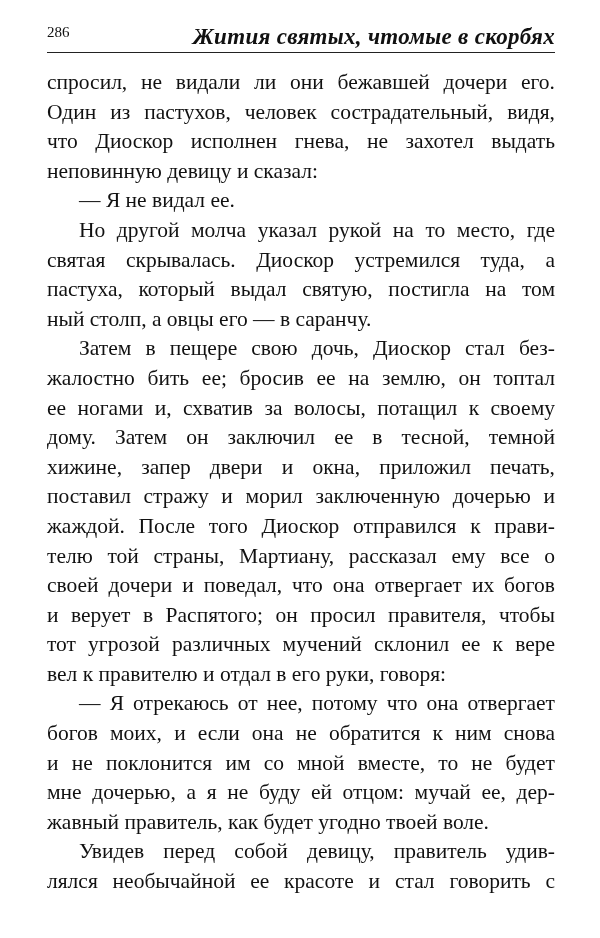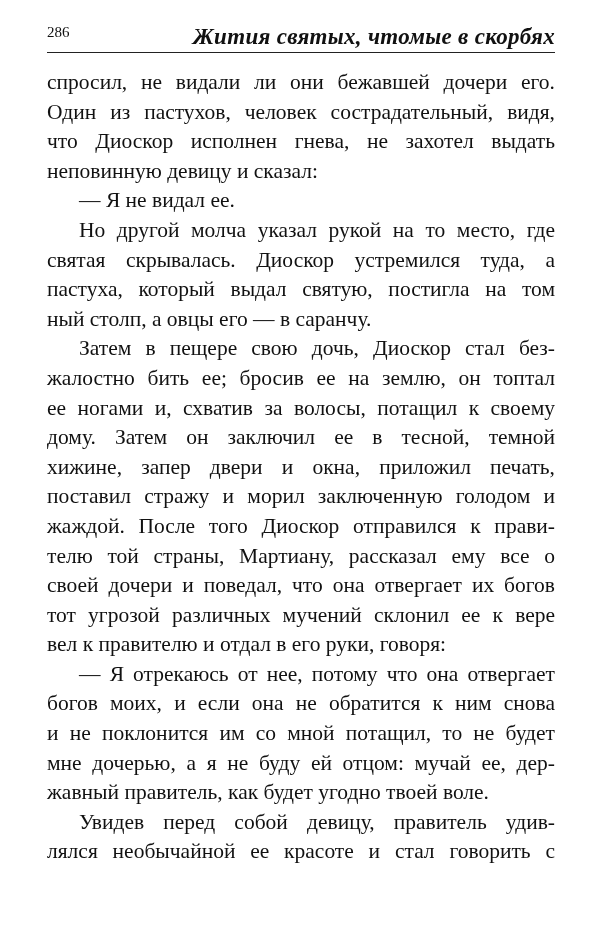--- a/index.html
+++ b/index.html
@@ -28,26 +28,27 @@
     <span class="line indent last">— Я не видал ее.</span>
     <span class="line indent">Но другой молча указал рукой на то место, где</span>
     <span class="line">святая скрывалась. Диоскор устремился туда, а</span>
     <span class="line">пастуха, который выдал святую, постигла на том</span>
     <span class="line last">ный столп, а овцы его — в саранчу.</span>
     <span class="line indent">Затем в пещере свою дочь, Диоскор стал без-</span>
     <span class="line">жалостно бить ее; бросив ее на землю, он топтал</span>
     <span class="line">ее ногами и, схватив за волосы, потащил к своему</span>
     <span class="line">дому. Затем он заключил ее в тесной, темной</span>
     <span class="line">хижине, запер двери и окна, приложил печать,</span>
-    <span class="line">поставил стражу и морил заключенную голодом и</span>
+    <span class="line">поставил стражу и морил заключенную дочерью и</span>
     <span class="line">жаждой. После того Диоскор отправился к прави-</span>
     <span class="line">телю той страны, Мартиану, рассказал ему все о</span>
     <span class="line">своей дочери и поведал, что она отвергает их богов</span>
+    <span class="line">и верует в Распятого; он просил правителя, чтобы</span>
     <span class="line">тот угрозой различных мучений склонил ее к вере</span>
     <span class="line last">вел к правителю и отдал в его руки, говоря:</span>
     <span class="line indent">— Я отрекаюсь от нее, потому что она отвергает</span>
     <span class="line">богов моих, и если она не обратится к ним снова</span>
-    <span class="line">и не поклонится им со мной потащил, то не будет</span>
+    <span class="line">и не поклонится им со мной вместе, то не будет</span>
     <span class="line">мне дочерью, а я не буду ей отцом: мучай ее, дер-</span>
     <span class="line last">жавный правитель, как будет угодно твоей воле.</span>
     <span class="line indent">Увидев перед собой девицу, правитель удив-</span>
     <span class="line">лялся необычайной ее красоте и стал говорить с</span>
   </div>
 
 </body></html>

